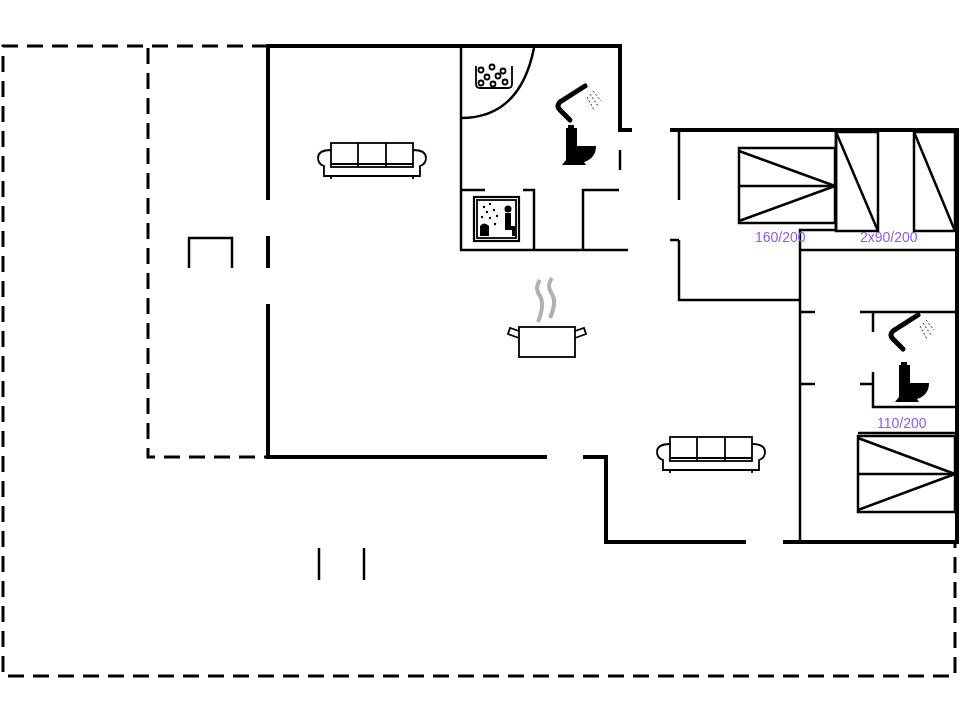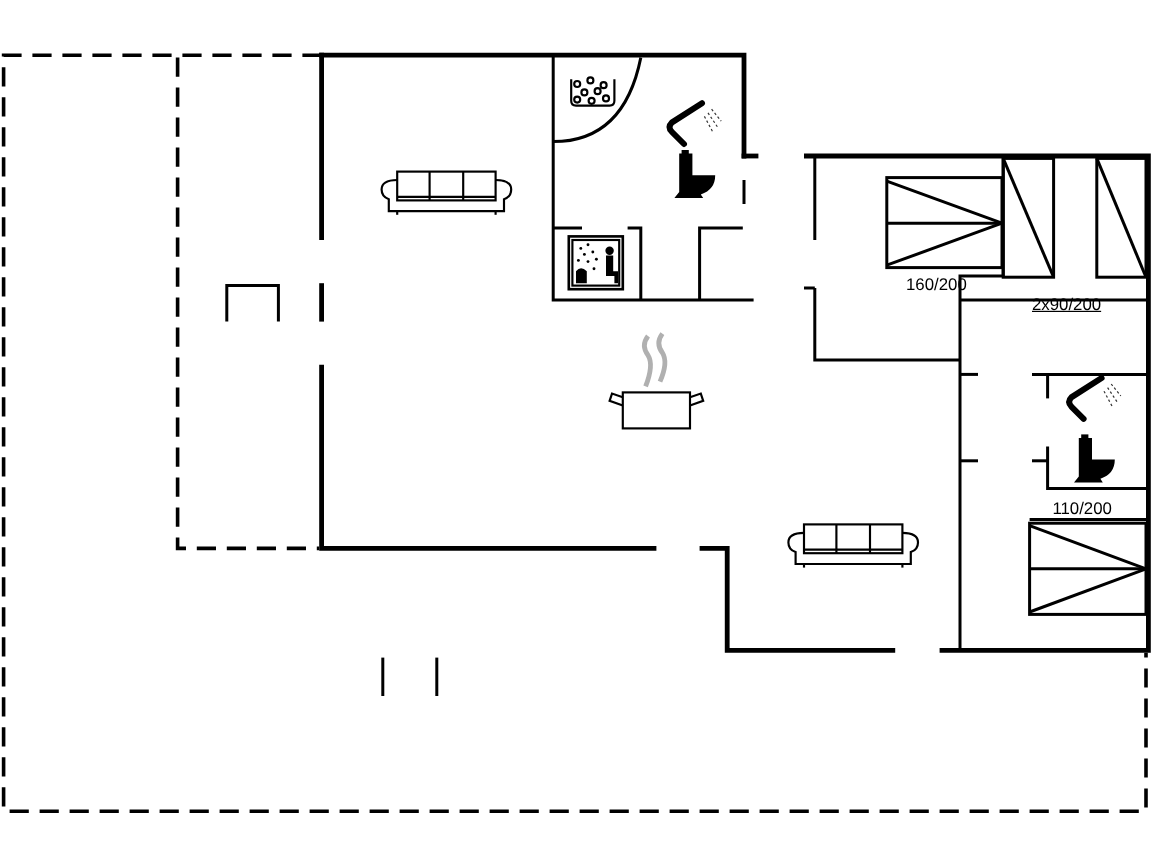--- a/index.html
+++ b/index.html
@@ -3,21 +3,21 @@
 <meta charset="utf-8">
 <style>
   html, body { margin: 0; padding: 0; background: #ffffff; }
   body { width: 960px; height: 720px; position: relative; overflow: hidden; font-family: "Liberation Sans", sans-serif; }
   svg { position: absolute; left: 0; top: 0; }
   .wall { stroke: #000; stroke-width: 4; fill: none; stroke-linecap: square; }
   .thin { stroke: #000; stroke-width: 2.5; fill: none; }
   .dash { stroke: #000; stroke-width: 3; fill: none; stroke-dasharray: 16 9; }
   .furn { stroke: #000; stroke-width: 1.8; fill: none; }
   .furn2 { stroke: #000; stroke-width: 2.2; fill: #fff; }
-  .label { position: absolute; font-size: 14px; color: #000000; white-space: nowrap; }
+  .label { position: absolute; font-size: 14px; color: #8b5cf6; white-space: nowrap; }
 </style>
 </head>
 <body>
 
 <svg width="960" height="720" viewBox="0 0 960 720">
 
   <g>
     <path class="dash" d="M268 46 L3 46 L3 676 L955 676 L955 544"></path>
     <path class="dash" d="M148 48 L148 457 L266 457"></path>
   </g>
@@ -156,14 +156,14 @@
 
   <g>
     <rect class="thin" x="858" y="436" width="97" height="76"></rect>
     <line class="thin" x1="858" y1="474" x2="955" y2="474"></line>
     <line class="thin" x1="858" y1="438" x2="955" y2="474"></line>
     <line class="thin" x1="858" y1="510" x2="955" y2="474"></line>
   </g>
 </svg>
 
 <div class="label" style="left:755px; top:229px;">160/200</div>
-<div class="label" style="left:860px; top:245px;text-decoration:underline;">2x90/200</div>
+<div class="label" style="left:860px; top:229px;">2x90/200</div>
 <div class="label" style="left:877px; top:415px;">110/200</div>
 
 </body></html>

